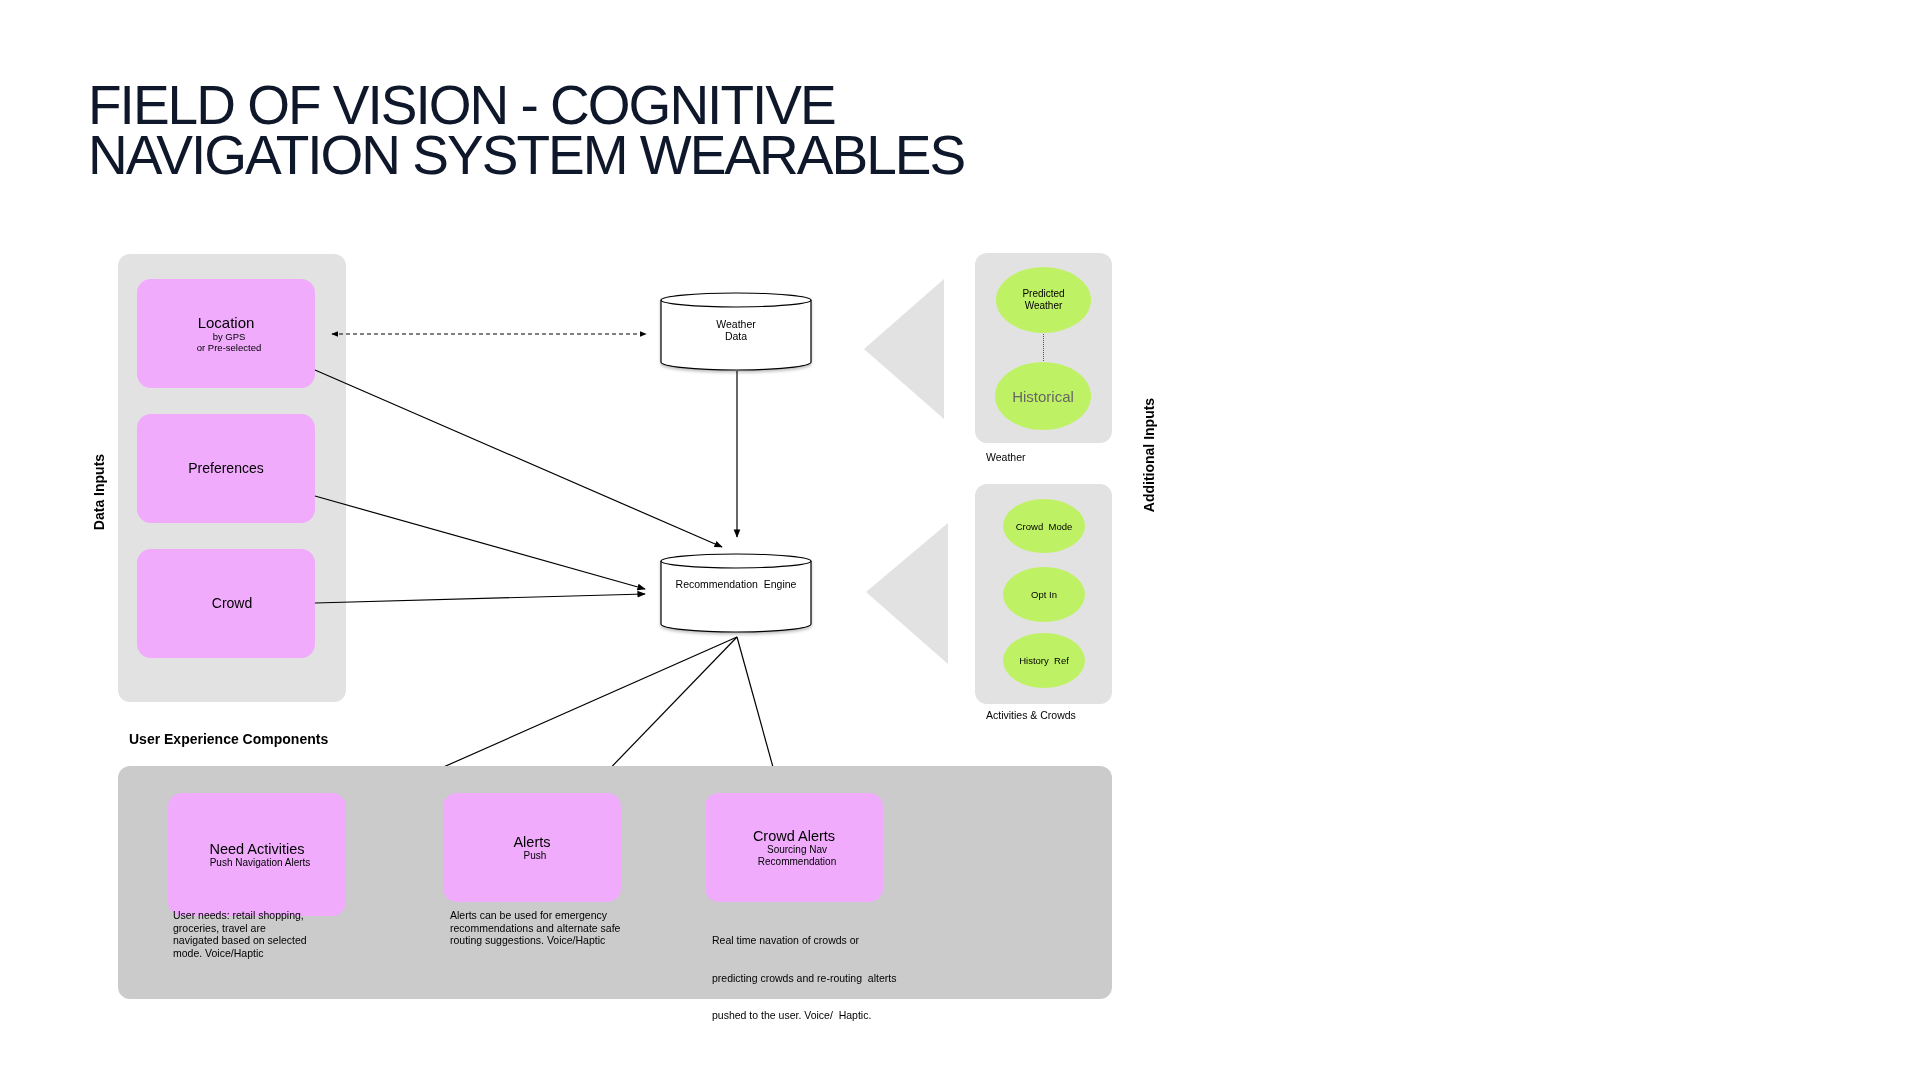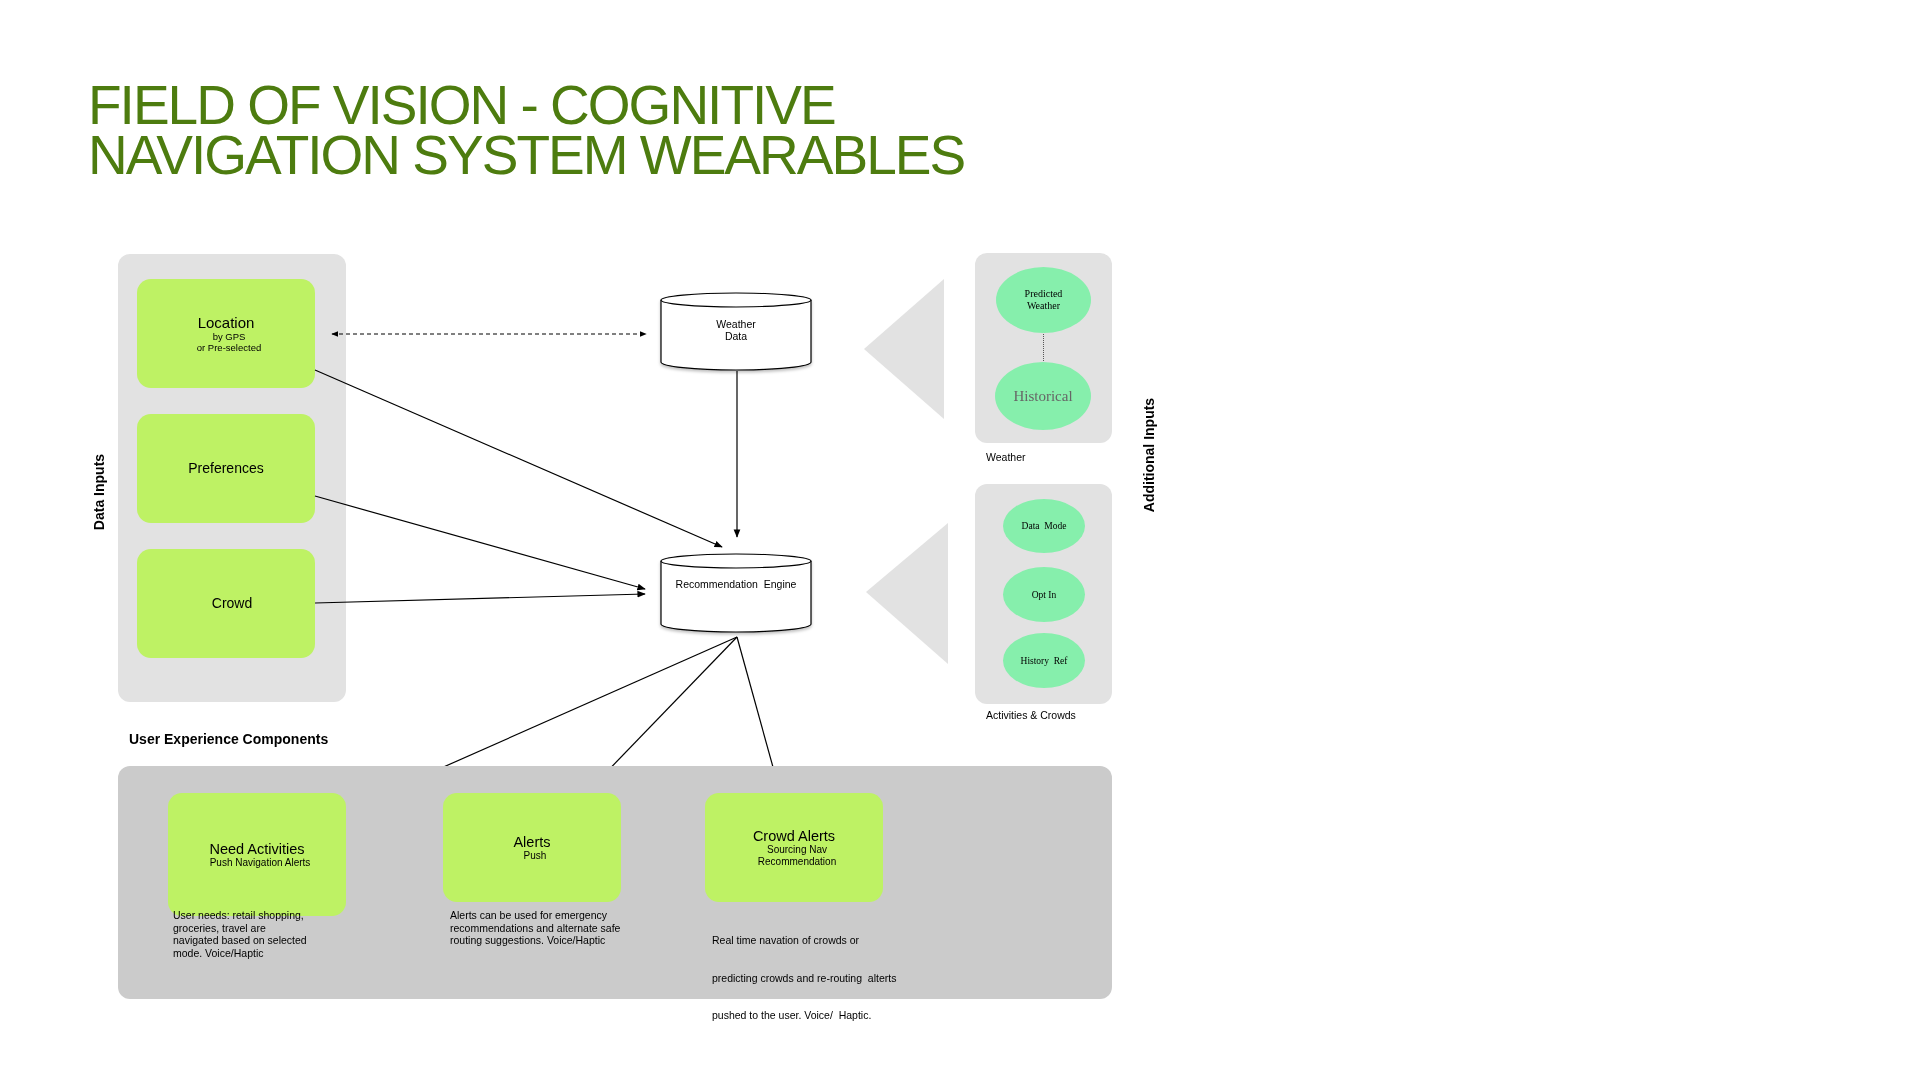--- a/index.html
+++ b/index.html
@@ -1,35 +1,35 @@
 <!DOCTYPE html>
 <html><head>
 <meta charset="utf-8">
 <style>
   html, body { margin: 0; padding: 0; background: #ffffff; }
   body { width: 1920px; height: 1080px; position: relative; overflow: hidden;
          font-family: "Liberation Sans", sans-serif; color: #000; }
   .abs { position: absolute; }
-  .title { left: 88px; top: 80px; font-size: 55px; line-height: 50px; color: #4d7c0f;
+  .title { left: 88px; top: 80px; font-size: 55px; line-height: 50px; color: #0f172a;
            letter-spacing: -2px; font-weight: normal; }
   .title div { white-space: nowrap; }
 
   .panel { background: #e2e2e2; border-radius: 12px; }
-  .card { background: #bef264; border-radius: 14px; display: flex; flex-direction: column;
+  .card { background: #f0abfc; border-radius: 14px; display: flex; flex-direction: column;
           align-items: center; justify-content: center; text-align: center; }
   .card .main { font-size: 15px; line-height: 17px; }
   .card .sub { font-size: 9.5px; line-height: 11px; padding-left: 6px; }
 
   .vlabel { font-weight: bold; font-size: 14px; white-space: nowrap;
             transform: rotate(-90deg); transform-origin: center center; }
 
   .cyl-label { font-size: 10.5px; text-align: center; line-height: 12px; }
 
-  .ellipse { background: #86efac; border-radius: 50%; display: flex; align-items: center;
-             justify-content: center; text-align: center; font-family: Liberation Serif, serif; }
+  .ellipse { background: #bef264; border-radius: 50%; display: flex; align-items: center;
+             justify-content: center; text-align: center; }
   .small-cap { font-size: 10.5px; }
 
   .ux-panel { background: #cbcbcb; border-radius: 12px; }
   .ux-card .main { font-size: 14.5px; line-height: 16px; }
   .ux-card .sub { font-size: 10px; line-height: 12px; }
   .desc { font-size: 10.5px; line-height: 12.5px; }
 
   svg.overlay { position: absolute; left: 0; top: 0; pointer-events: none; }
 </style>
 </head>
@@ -104,21 +104,21 @@
   <div>Weather</div>
 </div>
 <div class="abs" style="left:1043px; top:334px; width:0; height:27px; border-left:1px dotted #555;"></div>
 <div class="abs ellipse" style="left:995px; top:362px; width:96px; height:68px; font-size:15px; color:#666;">
   <span>Historical</span>
 </div>
 <div class="abs small-cap" style="left:986px; top:451px;">Weather</div>
 
 <div class="abs panel" style="left:975px; top:484px; width:137px; height:220px;"></div>
 <div class="abs ellipse" style="left:1003px; top:499px; width:82px; height:54px; font-size:9.5px; white-space:pre;">
-  <span>Data  Mode</span>
+  <span>Crowd  Mode</span>
 </div>
 <div class="abs ellipse" style="left:1003px; top:567px; width:82px; height:55px; font-size:9.5px;">
   <span>Opt In</span>
 </div>
 <div class="abs ellipse" style="left:1003px; top:633px; width:82px; height:55px; font-size:9.5px; white-space:pre;">
   <span>History  Ref</span>
 </div>
 <div class="abs small-cap" style="left:986px; top:709px;">Activities &amp; Crowds</div>
 
 <div class="abs vlabel" style="left:1084px; top:447px; width:130px; text-align:center;">Additional Inputs</div>

